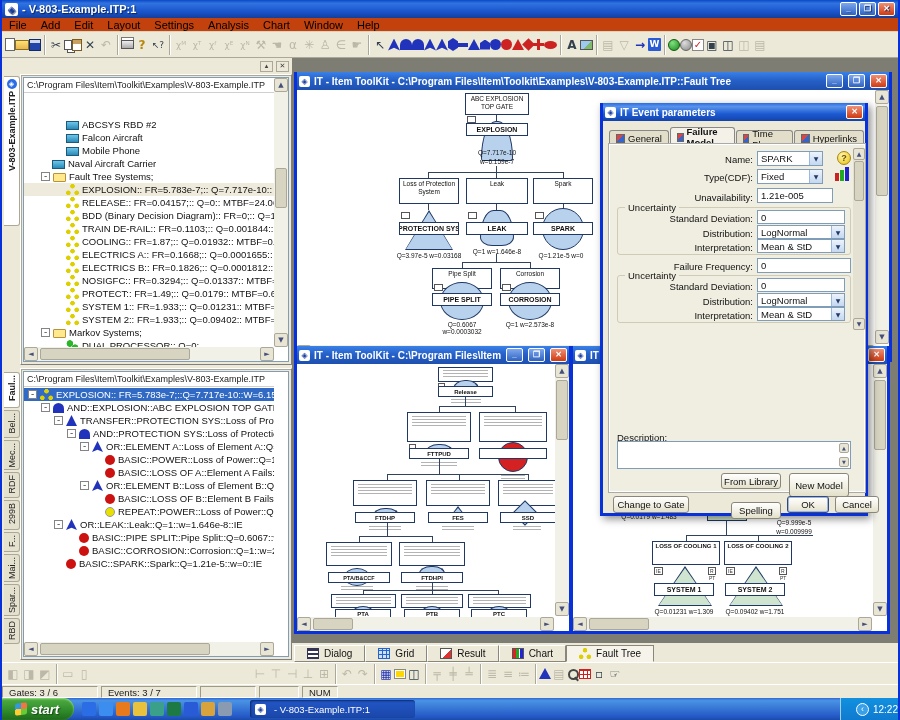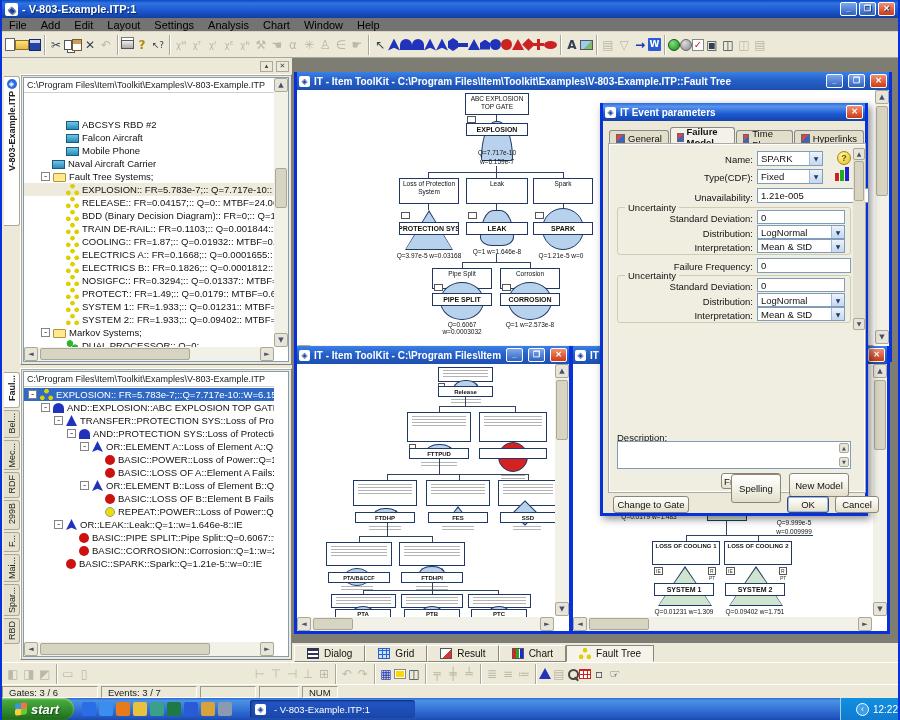--- a/index.html
+++ b/index.html
@@ -4,21 +4,21 @@
 <style>
 *{box-sizing:border-box;margin:0;padding:0}
 body{background:#444;font-family:"Liberation Sans",sans-serif}
 .app{position:relative;width:900px;height:720px;background:#ECE9D8;overflow:hidden;border-left:2px solid #0831D9;border-right:2px solid #0831D9}
 
 .titlebar{position:absolute;left:0;top:0;width:100%;height:18px;background:linear-gradient(180deg,#0b49c8,#3173e0 18%,#1b57cf 60%,#123f9e);display:flex;align-items:center;padding:0 3px;color:#fff;font-size:11px;font-weight:bold;text-shadow:1px 1px 1px #08255e}
 .appico{width:13px;height:13px;background:#fff;border-radius:2px;color:#1b3fa0;font-size:10px;line-height:13px;text-align:center;margin-right:4px}
 .wcbtns{margin-left:auto;display:flex}
 .wcb{width:17px;height:14px;border:1px solid #fff;border-radius:2px;background:linear-gradient(180deg,#7da8ef,#2f63c0);color:#fff;font-size:8px;line-height:11px;text-align:center;margin-left:2px;font-weight:bold}
 .wcb.close{background:linear-gradient(180deg,#ef9075,#cf3a12)}
-.menubar{position:absolute;left:0;top:18px;width:100%;height:14px;background:#737373;display:flex;align-items:center;font-size:11px;border-bottom:1px solid #d8d4c0}
+.menubar{position:absolute;left:0;top:18px;width:100%;height:14px;background:#c2410c;display:flex;align-items:center;font-size:11px;border-bottom:1px solid #d8d4c0}
 .menubar span{padding:0 7px;color:#000}
 .toolbar{position:absolute;left:0;top:32px;width:100%;height:26px;background:#ECE9D8;display:flex;align-items:center;padding:0 3px;border-bottom:1px solid #ACA899}
 .tsep{width:1px;height:20px;background:#ACA899;box-shadow:1px 0 0 #fff;margin:0 3px;flex:none}
 .tgrp{display:flex;align-items:center;flex:none}
 .tbi{width:16px;height:18px;display:inline-flex;align-items:center;justify-content:center;font-size:12px;color:#333;font-family:"DejaVu Sans",sans-serif;flex:none}
 .tbi.sm{font-size:9px}
 .dis{color:#ACA899!important;opacity:.75}
 .c-dark{color:#33414f}.c-blue{color:#2233bb}.c-help{color:#b8860b;font-weight:bold}.bold{font-weight:bold}
 .c-word{background:#2a5bd7;color:#fff;font-size:9px;font-weight:bold;width:13px;height:13px;line-height:13px;text-align:center;border-radius:1px}
 
@@ -761,21 +761,21 @@
     <div class="combo" style="left:154px;top:66px;width:66px;height:15px">
         <span class="cval">Fixed</span>
         <span class="dd g">▼</span>
       </div>
     <span class="chartico" style="left:232px;top:64px">
         <b style="height:8px;background:#c22"></b>
         <b style="height:11px;background:#2a2"></b>
         <b style="height:14px;background:#22c"></b>
       </span>
     <div class="dlab" style="left:70px;top:89px;width:80px">Unavailability:</div>
-    <div class="tinput" style="left:154px;top:85px;width:112px;height:15px"><span>1.21e-005</span></div>
+    <div class="tinput" style="left:154px;top:85px;width:76px;height:15px"><span>1.21e-005</span></div>
     <div class="grp" style="left:14px;top:104px;width:234px;height:48px"></div>
     <span class="leg" style="left:22px;top:99px">Uncertainty</span>
     <div class="dlab" style="left:55px;top:110px;width:95px">Standard Deviation:</div>
     <div class="tinput" style="left:154px;top:107px;width:88px;height:14px"><span>0</span></div>
     <div class="dlab" style="left:80px;top:125px;width:70px">Distribution:</div>
     <div class="combo" style="left:154px;top:122px;width:88px;height:14px">
         <span class="cval">LogNormal</span>
         <span class="dd g">▼</span>
       </div>
     <div class="dlab" style="left:72px;top:139px;width:78px">Interpretation:</div>
@@ -805,21 +805,21 @@
       <span class="sbb g" style="left:0;bottom:0;width:12px;height:12px;line-height:10px;font-size:6px">▼</span>
     </div>
     <div class="dlab" style="left:14px;top:329px;text-align:left">Description:</div>
     <div class="tinput" style="left:14px;top:338px;width:234px;height:28px"><span></span>
       <span class="sbb g" style="right:1px;top:1px;width:10px;height:10px;line-height:8px;font-size:5px">▲</span>
       <span class="sbb g" style="right:1px;bottom:1px;width:10px;height:10px;line-height:8px;font-size:5px">▼</span>
     </div>
     <div class="btn" style="left:118px;top:370px;width:60px;height:16px">From Library</div>
     <div class="btn" style="left:186px;top:370px;width:60px;height:24px">New Model</div>
     <div class="btn" style="left:10px;top:393px;width:76px;height:17px">Change to Gate</div>
-    <div class="btn" style="left:128px;top:371px;width:50px;height:29px">Spelling</div>
+    <div class="btn" style="left:128px;top:399px;width:50px;height:17px">Spelling</div>
     <div class="btn def" style="left:184px;top:393px;width:42px;height:17px">OK</div>
     <div class="btn" style="left:232px;top:393px;width:44px;height:17px">Cancel</div>
   </div>
 
   <div class="viewtabs">
 
   <span class="vbtn">
         <span class="vti vt-dialog"></span>
         <span>Dialog</span>
       </span>

